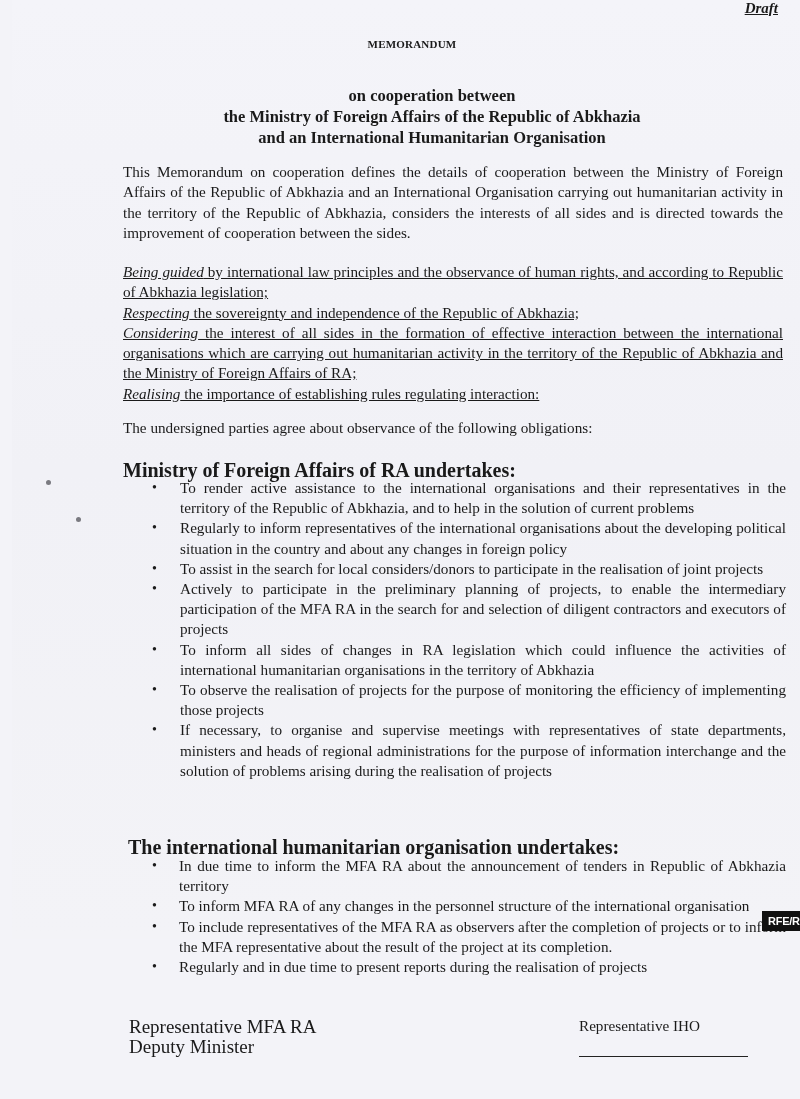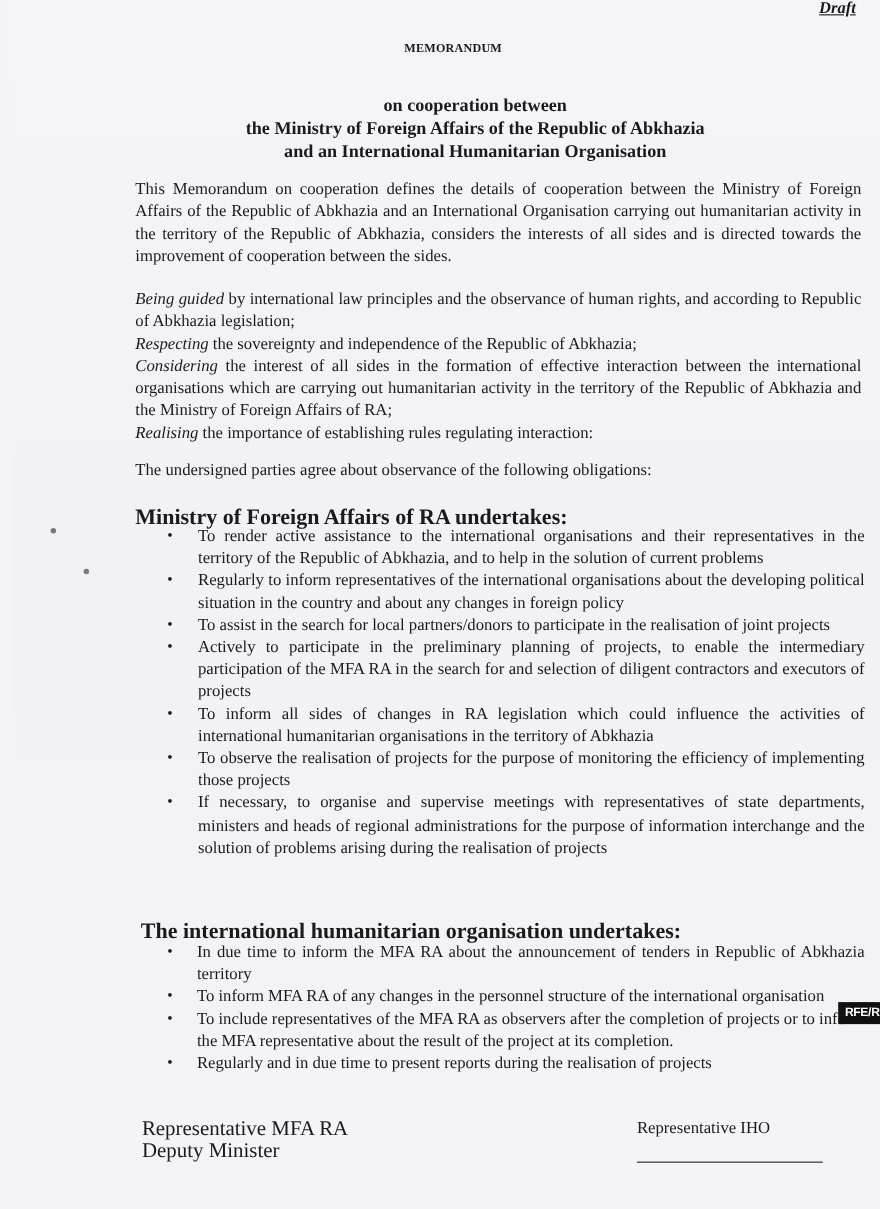--- a/index.html
+++ b/index.html
@@ -54,21 +54,21 @@
     }
     .body-text {
       position: absolute;
       left: 111px;
       width: 660px;
       font-size: 15.2px;
       line-height: 20.3px;
       text-align: justify;
     }
     .para-intro { top: 162px; }
-    .para-preamble { top: 262px; }
+    .para-preamble { top: 262px; text-decoration: underline; }
     .para-preamble p { margin: 0; text-align: justify; }
     .para-preamble p.last-line-left { text-align-last: left; }
     .para-agree { top: 418px; }
     .section-heading {
       position: absolute;
       left: 111px;
       font-weight: bold;
       font-size: 20px;
     }
     .sec1-heading { top: 459px; }
@@ -171,21 +171,21 @@
     <p><i>Considering</i><span> the interest of all sides in the formation of effective interaction between the international organisations which are carrying out humanitarian activity in the territory of the Republic of Abkhazia and the Ministry of Foreign Affairs of RA;</span></p>
     <p class="last-line-left"><i>Realising</i><span> the importance of establishing rules regulating interaction:</span></p>
   </div>
 
   <div class="body-text para-agree">The undersigned parties agree about observance of the following obligations:</div>
 
   <div class="section-heading sec1-heading">Ministry of Foreign Affairs of RA undertakes:</div>
   <ul class="obligations sec1-list">
     <li><span class="bullet">•</span><span>To render active assistance to the international organisations and their representatives in the territory of the Republic of Abkhazia, and to help in the solution of current problems</span></li>
     <li><span class="bullet">•</span><span>Regularly to inform representatives of the international organisations about the developing political situation in the country and about any changes in foreign policy</span></li>
-    <li><span class="bullet">•</span><span>To assist in the search for local partners/donors to participate in the realisation of joint projects</span></li>
+    <li><span class="bullet">•</span><span>To assist in the search for local considers/donors to participate in the realisation of joint projects</span></li>
     <li><span class="bullet">•</span><span>Actively to participate in the preliminary planning of projects, to enable the intermediary participation of the MFA RA in the search for and selection of diligent contractors and executors of projects</span></li>
     <li><span class="bullet">•</span><span>To inform all sides of changes in RA legislation which could influence the activities of international humanitarian organisations in the territory of Abkhazia</span></li>
     <li><span class="bullet">•</span><span>To observe the realisation of projects for the purpose of monitoring the efficiency of implementing those projects</span></li>
     <li><span class="bullet">•</span><span>If necessary, to organise and supervise meetings with representatives of state departments, ministers and heads of regional administrations for the purpose of information interchange and the solution of problems arising during the realisation of projects</span></li>
   </ul>
 
   <div class="section-heading sec2-heading">The international humanitarian organisation undertakes:</div>
   <ul class="obligations sec2-list">
     <li><span class="bullet">•</span><span>In due time to inform the MFA RA about the announcement of tenders in Republic of Abkhazia territory</span></li>
     <li><span class="bullet">•</span><span>To inform MFA RA of any changes in the personnel structure of the international organisation</span></li>

